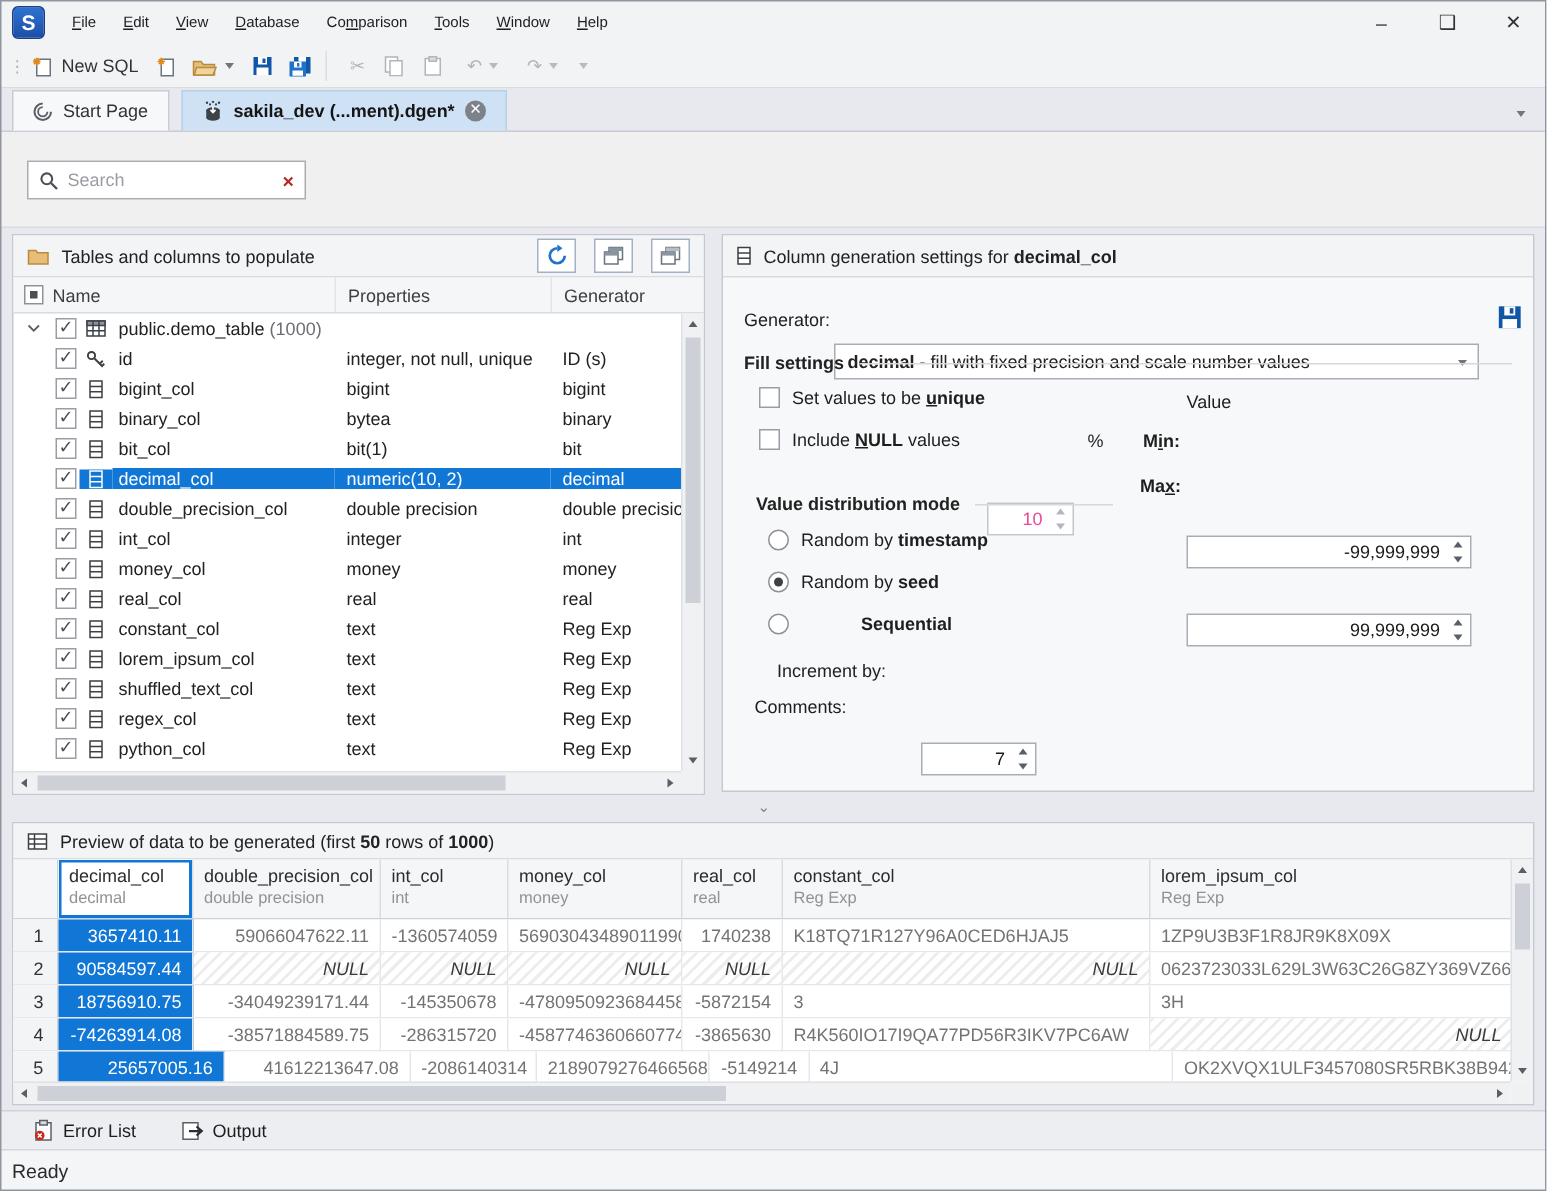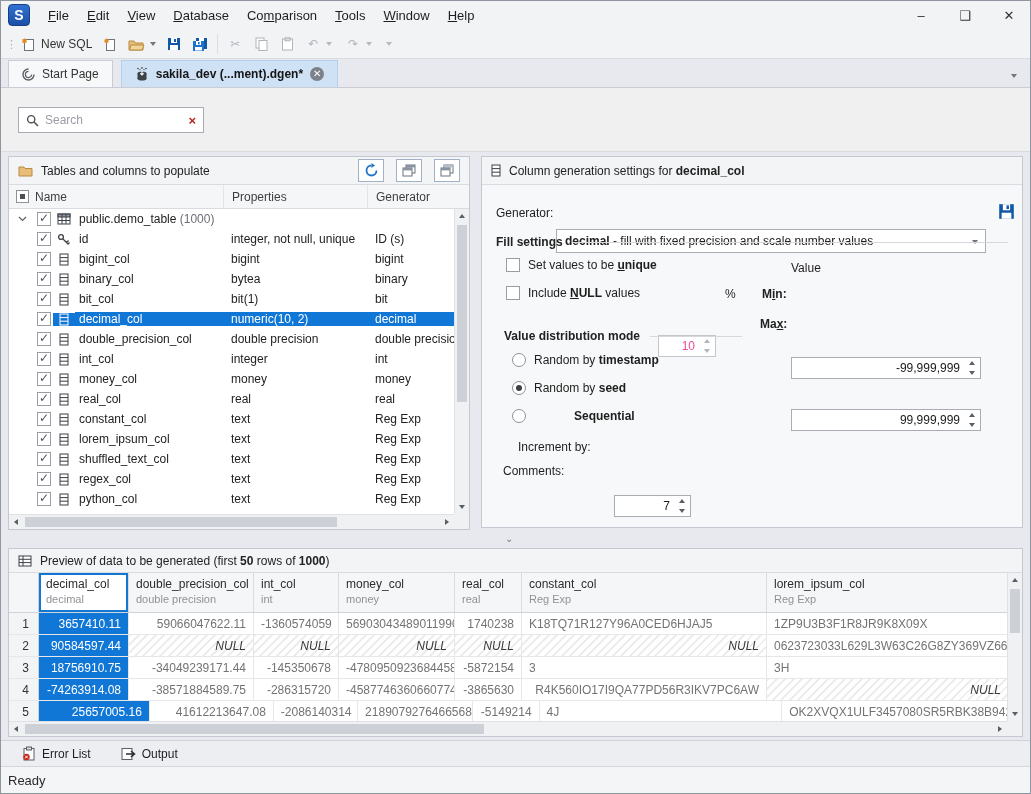--- a/index.html
+++ b/index.html
@@ -3,28 +3,28 @@
 <meta charset="utf-8">
 <style>
 *{box-sizing:border-box;margin:0;padding:0}
 html,body{width:1031px;height:794px}
 body{font-family:"Liberation Sans","DejaVu Sans",sans-serif;font-size:12px;color:#222;background:#e7e9ee;position:relative;overflow:hidden}
 .win-border{position:absolute;inset:0;border:1px solid #8f96a0;pointer-events:none;z-index:99}
 
 .titlebar{position:absolute;left:0;top:0;right:0;height:30px;background:#f2f3f5;display:flex;align-items:center}
 .logo{width:22px;height:22px;margin:0 9px 0 8px;border-radius:4px;background:linear-gradient(#2f72d2,#1b4fa8);color:#fff;font-weight:bold;display:flex;align-items:center;justify-content:center;font-size:14px;border:1px solid #163f86}
 .menubar{display:flex}
-.menu-item{padding:5px 9px;font-size:13px;color:#1e1e1e;cursor:default}
+.menu-item{padding:5px 9px;font-size:10px;color:#1e1e1e;cursor:default}
 .menu-item span[data-u]{text-decoration:underline}
 .win-controls{margin-left:auto;display:flex}
 .win-btn{width:44px;height:30px;display:flex;align-items:center;justify-content:center;font-size:13px;color:#333}
 
 .toolbar{position:absolute;top:30px;left:0;right:0;height:29px;background:#f2f3f5;border-bottom:1px solid #d9dbe0;display:flex;align-items:center;padding:0 6px}
 .grip{color:#aab0b8;font-size:11px;width:10px;letter-spacing:-2px}
-.tbtn{height:24px;min-width:26px;padding:0 5px;display:flex;align-items:center;justify-content:center;gap:5px;color:#333}
+.tbtn{height:24px;min-width:26px;padding:0 5px;display:flex;align-items:center;justify-content:flex-end;gap:5px;color:#333}
 .tbtn.dis{color:#b0b4bc}
 .caret{width:0;height:0;border-left:3.5px solid transparent;border-right:3.5px solid transparent;border-top:4px solid #6f7680;display:inline-block}
 .caret.dis{border-top-color:#b7bac1}
 .tsep{width:1px;height:20px;background:#dcdee3;margin:0 4px}
 
 .tabstrip{position:absolute;top:59px;left:0;right:0;height:29px;background:#e7e9ee;display:flex;align-items:flex-end;padding-left:8px;border-bottom:1px solid #c9ccd4}
 .tab{height:27px;display:flex;align-items:center;gap:7px;padding:0 13px;background:#f7f8f9;border:1px solid #c9ccd4;border-bottom:none;color:#333;margin-right:8px}
 .tab.active{background:#cfe2f5;border-color:#b6cfe8;font-weight:bold;color:#151515}
 .tab-close{width:14px;height:14px;border-radius:50%;background:#7d828a;color:#fff;font-size:10px;line-height:13px;text-align:center;font-weight:bold}
 .tablist-caret{position:absolute;right:14px;bottom:9px}
@@ -762,21 +762,21 @@
         <div class="pv-cell" style="width: 245px; text-align: left;">3</div>
         <div class="pv-cell" style="width: 242px; text-align: left;">3H</div>
       </div>
       <div class="pv-row">
         <div class="pv-cell num" style="width: 30px;">4</div>
         <div class="pv-cell selc" style="width: 90px; text-align: right;">-74263914.08</div>
         <div class="pv-cell" style="width: 125px; text-align: right;">-38571884589.75</div>
         <div class="pv-cell" style="width: 85px; text-align: right;">-286315720</div>
         <div class="pv-cell" style="width: 116px; text-align: right;">-45877463606607747.75</div>
         <div class="pv-cell" style="width: 67px; text-align: right;">-3865630</div>
-        <div class="pv-cell" style="width: 245px; text-align: right;">R4K560IO17I9QA77PD56R3IKV7PC6AW</div>
+        <div class="pv-cell" style="width: 245px; text-align: left;">R4K560IO17I9QA77PD56R3IKV7PC6AW</div>
         <div class="pv-cell nullc" style="width: 242px;">NULL</div>
       </div>
       <div class="pv-row">
         <div class="pv-cell num" style="width: 30px;">5</div>
         <div class="pv-cell selc" style="width: 112px; text-align: right;">25657005.16</div>
         <div class="pv-cell" style="width: 125px; text-align: right;">41612213647.08</div>
         <div class="pv-cell" style="width: 85px; text-align: right;">-2086140314</div>
         <div class="pv-cell" style="width: 116px; text-align: right;">21890792764665685.08</div>
         <div class="pv-cell" style="width: 67px; text-align: right;">-5149214</div>
         <div class="pv-cell" style="width: 245px; text-align: left;">4J</div>

